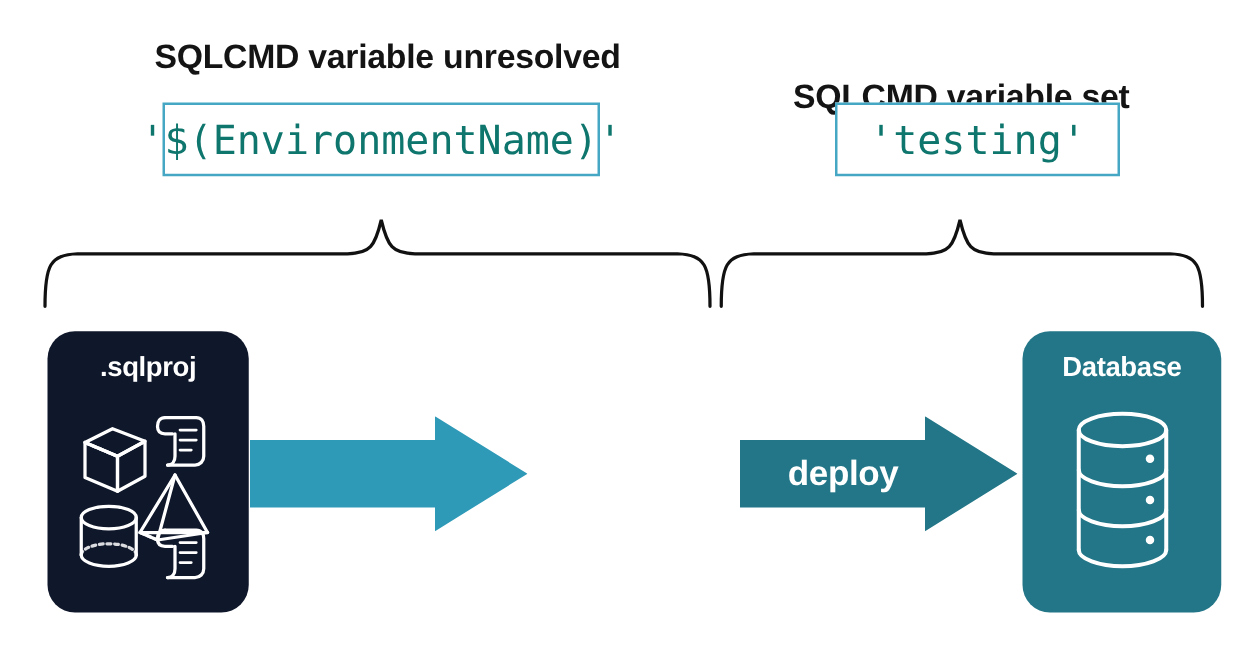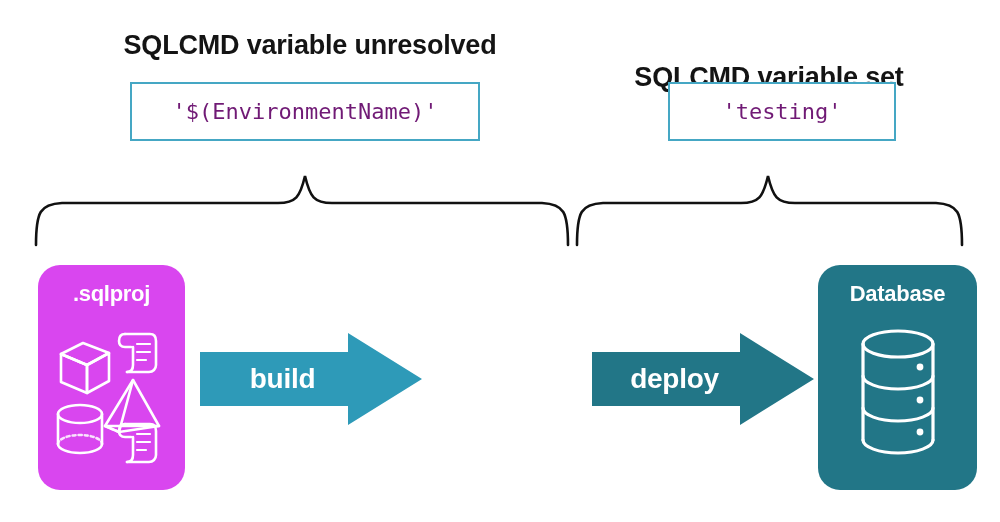--- a/index.html
+++ b/index.html
@@ -38,38 +38,38 @@
   
   .codebox {
     position: absolute;
     box-sizing: border-box;
     background: #ffffff;
     border: 2px solid #45a7c4;
     display: flex;
     align-items: center;
     justify-content: center;
     font-family: "DejaVu Sans Mono", monospace;
-    font-size: 22px;
-    color: #701a75;
+    font-size: 32px;
+    color: #0f766e;
     letter-spacing: 0px;
     white-space: nowrap;
   }
   #codebox-left  { left: 130px; top: 82px; width: 350px; height: 59px; }
   #codebox-right { left: 668px; top: 82px; width: 228px; height: 59px; }
 
   
   #braces { position: absolute; left: 0; top: 140px; width: 1000px; height: 120px; }
 
   
   .card {
     position: absolute;
     border-radius: 22px;
     box-sizing: border-box;
   }
-  #card-sqlproj  { left: 38px;  top: 265px; width: 147px; height: 225px; background: #d946ef; }
+  #card-sqlproj  { left: 38px;  top: 265px; width: 161px; height: 225px; background: #0f172a; }
   #card-dacpac   { left: 428px; top: 265px; width: 145px; height: 225px; background: #2e9ab8; }
   #card-database { left: 818px; top: 265px; width: 159px; height: 225px; background: #227687; }
 
   .card-title {
     position: absolute;
     left: 0; right: 0;
     top: 16px;
     text-align: center;
     font-family: "Liberation Sans", sans-serif;
     font-weight: bold;
@@ -205,21 +205,20 @@
           <circle cx="77" cy="110" r="3.4" fill="#ffffff" stroke="none"></circle>
         </g>
       </svg>
     </div>
   </div>
 
   <div class="arrow-wrap" id="arrow-build">
     <svg width="222" height="92" viewBox="0 0 222 92">
       <path fill="#2e9ab8" d="M 0,19 L 148,19 L 148,0 L 222,46 L 148,92 L 148,73 L 0,73 Z"></path>
     </svg>
-    <div class="arrow-label">build</div>
   </div>
 
   <div class="arrow-wrap" id="arrow-deploy">
     <svg width="222" height="92" viewBox="0 0 222 92">
       <path fill="#227687" d="M 0,19 L 148,19 L 148,0 L 222,46 L 148,92 L 148,73 L 0,73 Z"></path>
     </svg>
     <div class="arrow-label">deploy</div>
   </div>
 
 </div>

